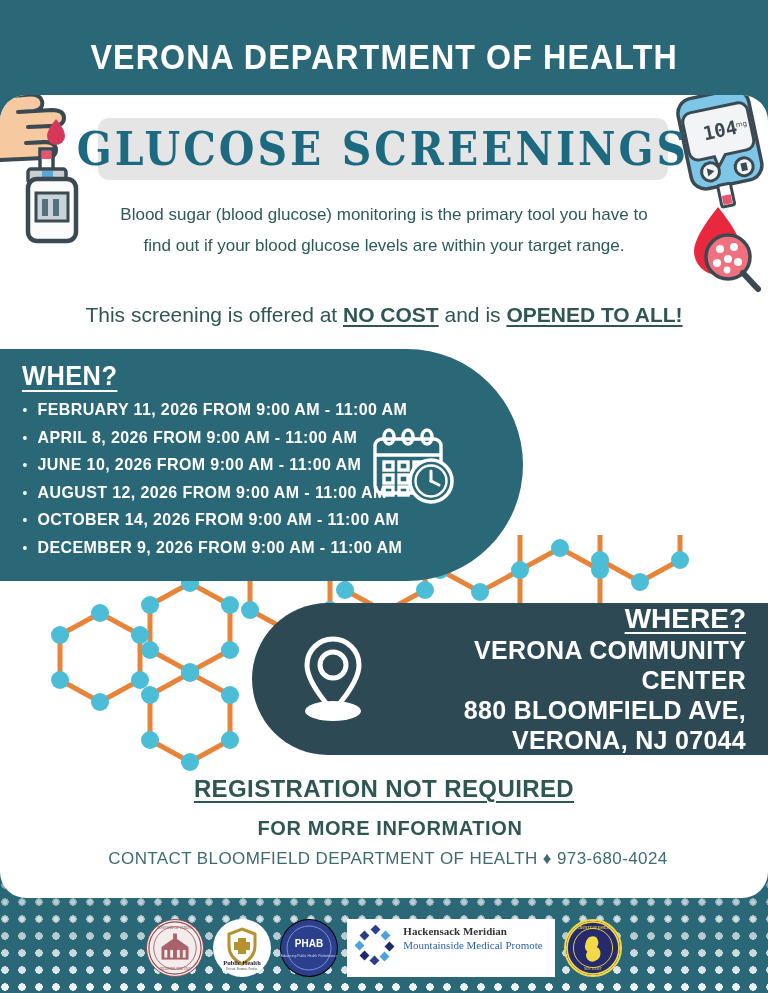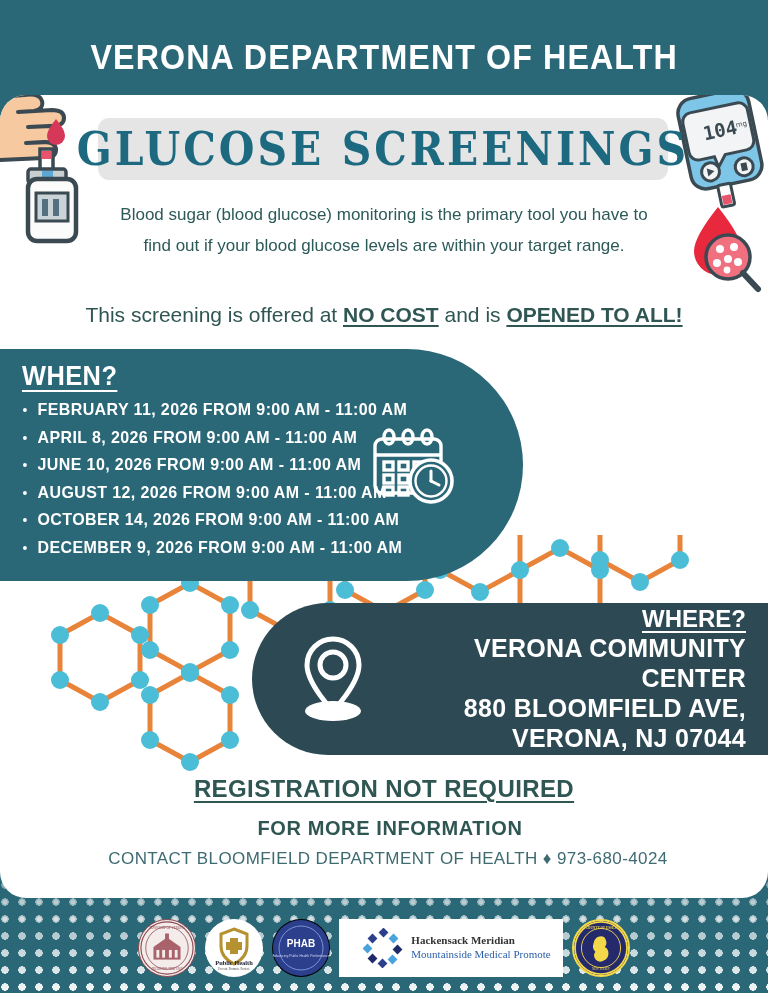--- a/index.html
+++ b/index.html
@@ -129,21 +129,21 @@
     border-radius:76px 0 0 76px;
     z-index:4;
     display:flex; align-items:center;
   }
   .pin-icon { margin-left:42px; flex:0 0 auto; }
   .where-text {
     flex:1; text-align:right; padding-right:52px; color:#fff;
     font-family:"Liberation Sans Narrow","Liberation Sans",sans-serif;
     font-weight:700;
   }
-  .where-text .wh { font-size:24px; text-decoration:underline; text-underline-offset:4px; display:block; }
+  .where-text .wh { font-size:28px; text-decoration:underline; text-underline-offset:4px; display:block; }
   .where-text .ln { font-size:25px; display:block; line-height:30px; letter-spacing:.3px; }
 
   
   .reg {
     position:absolute; top:680px; left:0; right:0; text-align:center;
     color:#2f5653; font-size:24px; font-weight:700;
     text-decoration:underline; text-underline-offset:4px;
     font-family:"Liberation Sans Narrow","Liberation Sans",sans-serif;
     letter-spacing:.4px; z-index:3;
   }
@@ -170,22 +170,22 @@
     width:58px; height:58px; border-radius:50%;
     display:flex; align-items:center; justify-content:center;
     font-size:5px; text-align:center; line-height:1.1; overflow:hidden;
     position:relative;
   }
   .seal-verona { background:#f3eceb; color:#8d4b52; border:1.5px solid #8d4b52; }
   .seal-ph { background:#ffffff; color:#1a1a2e; }
   .seal-phab { background:#000000; color:#ffffff; }
   .seal-essex { background:#242a6b; color:#f3d84a; border:2px solid #f3d84a; }
   .logo-hmh {
-    background:#ffffff; height:58px; padding:6px 12px 6px 24px;
-    display:flex; align-items:center; gap:8px;
+    background:#ffffff; height:58px; padding:6px 12px 6px 8px;
+    display:flex; align-items:flex-start; gap:8px;
   }
   .hmh-text { color:#2b3f8c; font-family:"Liberation Serif",serif; line-height:1.25; }
   .hmh-text .l1 { font-size:11px; color:#333; font-weight:700; }
   .hmh-text .l2 { font-size:11px; color:#2b5fa8; }
 </style>
 </head>
 <body>
 
 <div class="poster">
 

